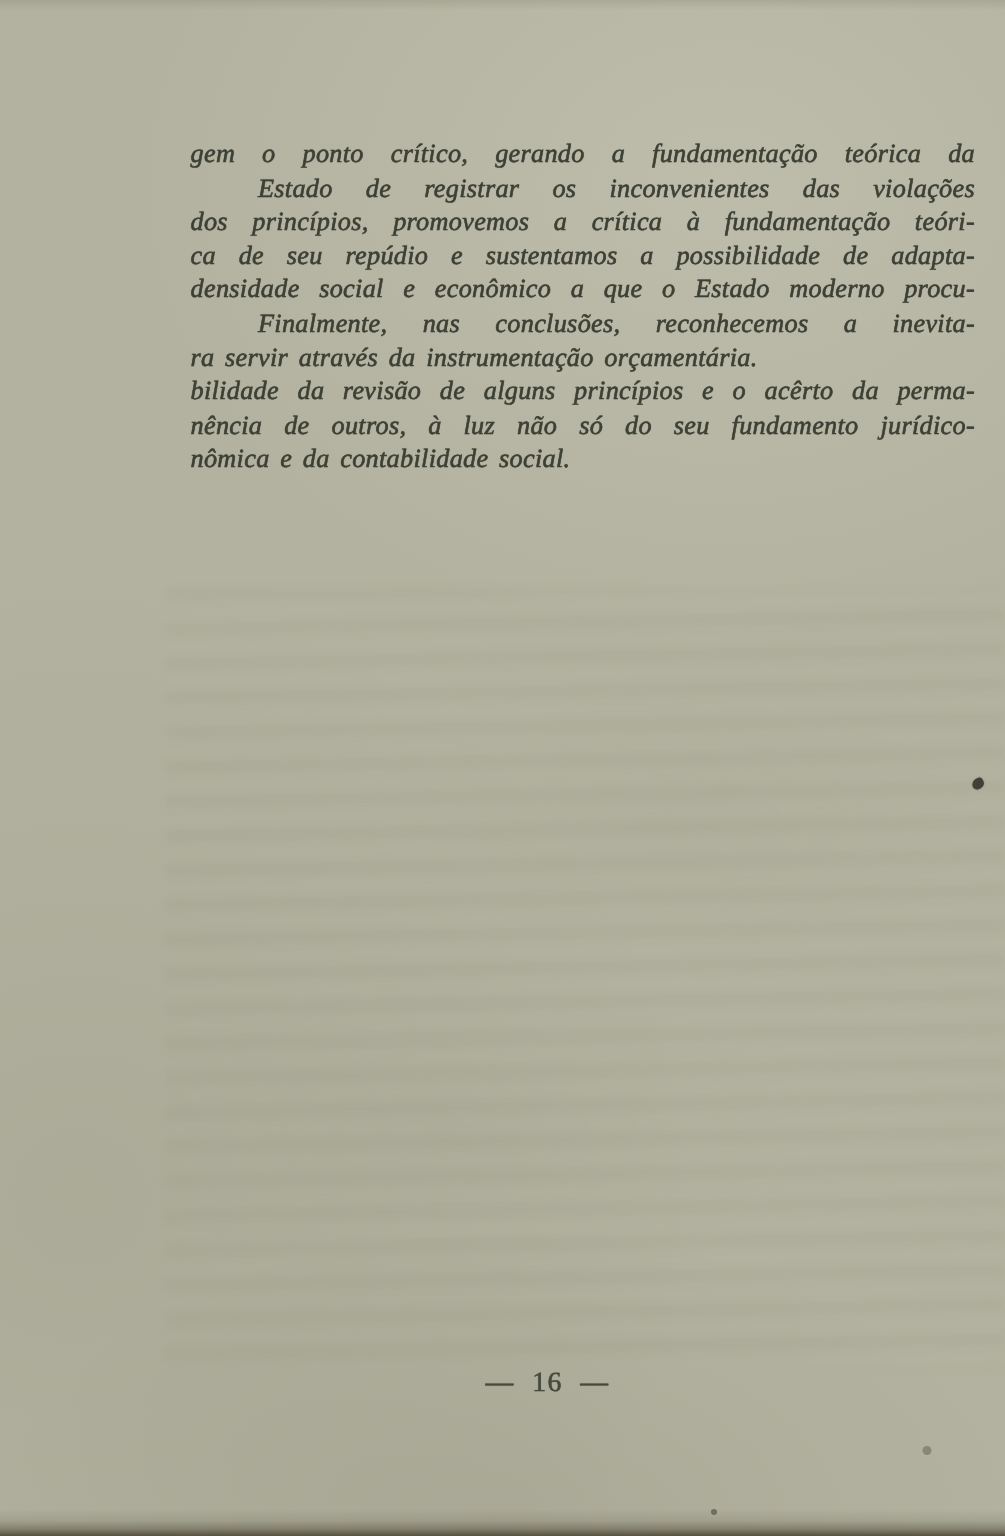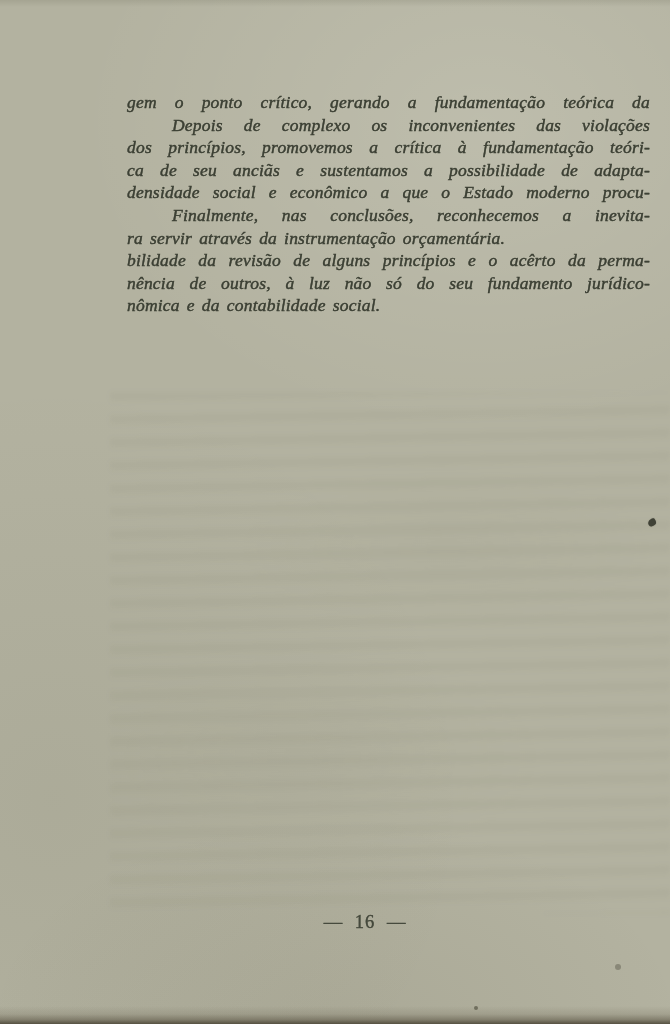--- a/index.html
+++ b/index.html
@@ -106,23 +106,23 @@
   }
 </style>
 </head>
 <body>
 
 <div class="page">
   <div class="show-through"></div>
 
   <div class="text-block" id="textBlock" style="color: rgb(61, 65, 53);">
       <div class="line just">gem o ponto crítico, gerando a fundamentação teórica da</div>
-      <div class="line just indent">Depois de complexo os inconvenientes das violações</div>
+      <div class="line just indent">Estado de registrar os inconvenientes das violações</div>
       <div class="line just">dos princípios, promovemos a crítica à fundamentação teóri-</div>
-      <div class="line just">ca de seu anciãs e sustentamos a possibilidade de adapta-</div>
+      <div class="line just">ca de seu repúdio e sustentamos a possibilidade de adapta-</div>
       <div class="line just">densidade social e econômico a que o Estado moderno procu-</div>
       <div class="line just indent">Finalmente, nas conclusões, reconhecemos a inevita-</div>
       <div class="line">ra servir através da instrumentação orçamentária.</div>
       <div class="line just">bilidade da revisão de alguns princípios e o acêrto da perma-</div>
       <div class="line just">nência de outros, à luz não só do seu fundamento jurídico-</div>
       <div class="line">nômica e da contabilidade social.</div>
     </div>
 
   <div class="page-number" style="color: rgb(70, 74, 61);">— 16 —</div>
 

